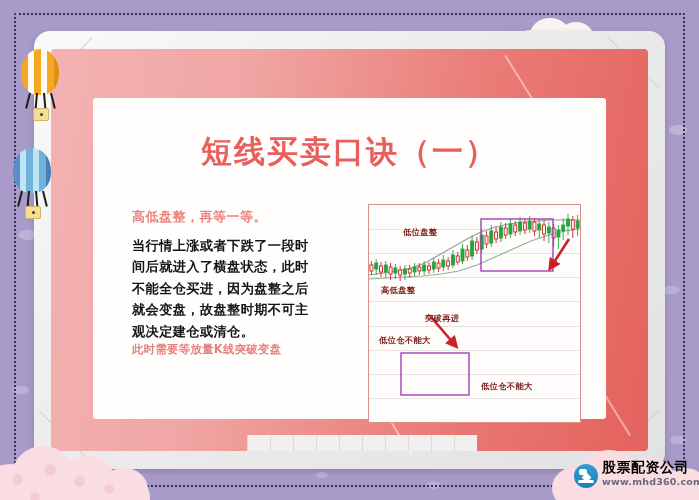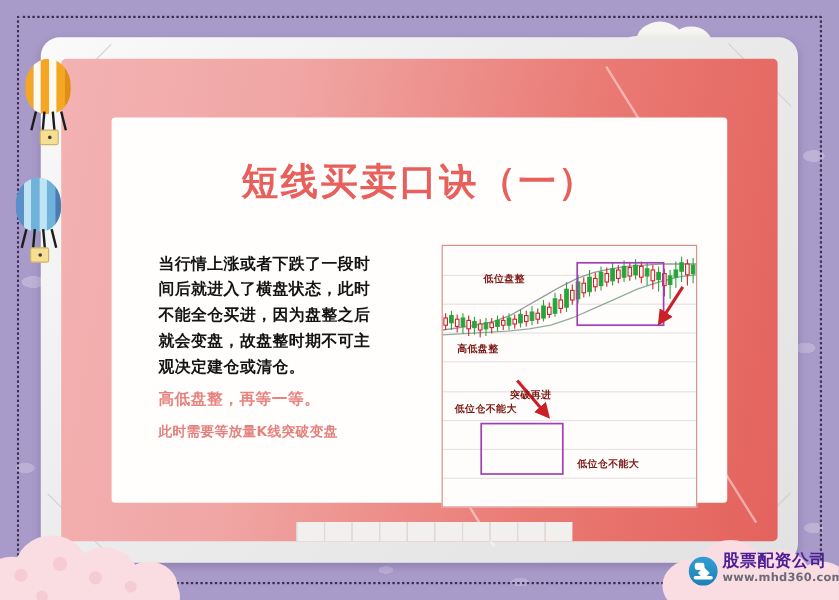--- a/index.html
+++ b/index.html
@@ -79,21 +79,21 @@
 
   
   #textcol{position:absolute;left:39px;top:103px;width:185px;}
   #kou-num{font-size:13px;font-weight:bold;color:#e79a98;letter-spacing:1px;}
   #kou-sub{font-size:13px;font-weight:bold;color:#e8847f;margin-top:7px;letter-spacing:.5px;}
   #kou-body{
     font-size:13.2px;font-weight:bold;color:#141414;line-height:1.62;
     margin-top:9px;letter-spacing:.4px;
   }
   #kou-foot{
-    font-size:11.4px;font-weight:bold;color:#e4817d;margin-top:10px;letter-spacing:.3px;
+    font-size:11.4px;font-weight:bold;color:#e4817d;margin-top:0;letter-spacing:.3px;
   }
 
   
   #chart{
     position:absolute;left:275px;top:106px;width:211px;height:217px;
     background:#fffdfc;border:1.4px solid #d98f8c;overflow:hidden;
   }
   #grid{position:absolute;inset:0;}
   #grid i{position:absolute;left:0;right:0;height:1px;background:#e9e2e2;}
   svg#plot{position:absolute;inset:0;width:100%;height:100%;}
@@ -120,21 +120,21 @@
   .basket em{position:absolute;left:50%;top:50%;width:3px;height:3px;margin:-1.5px 0 0 -1.5px;
              background:#3b3b3b;border-radius:50%;display:block;}
 
   
   #wm{position:absolute;left:568px;top:455px;width:131px;height:40px;}
   #wm-logo{
     position:absolute;left:6px;top:9px;width:24px;height:24px;border-radius:50%;
     background:linear-gradient(#2f9fd4,#1d7fb8);
   }
   #wm-logo s{position:absolute;display:block;text-decoration:none;background:#fff;}
-  #wm-cn{position:absolute;left:34px;top:4px;font-size:14px;font-weight:bold;color:#4c1d95;letter-spacing:.5px;}
+  #wm-cn{position:absolute;left:34px;top:4px;font-size:14px;font-weight:bold;color:#000000;letter-spacing:.5px;}
   #wm-url{position:absolute;left:34px;top:21px;font-size:9.5px;font-weight:bold;color:#6b6b78;letter-spacing:.2px;}
 </style>
 </head>
 <body>
 
 <div id="backdrop"></div>
 <div id="dotframe"></div>
 
 <div class="cloud wcl" style="left:44px;top:34px;width:110px;height:46px;">
   <b style="left:8px;top:18px;width:36px;height:26px;"></b>
@@ -174,22 +174,22 @@
         <i></i>
         <i></i>
     </div>
   </div>
 
   <div id="card">
 
     <div id="title">短线买卖口诀（一）</div>
 
     <div id="textcol">
+      <div id="kou-sub">高低盘整，再等一等。</div>
       <div id="kou-body">当行情上涨或者下跌了一段时间后就进入了横盘状态，此时不能全仓买进，因为盘整之后就会变盘，故盘整时期不可主观决定建仓或清仓。</div>
-      <div id="kou-sub">高低盘整，再等一等。</div>
       <div id="kou-foot">此时需要等放量K线突破变盘</div>
     </div>
 
     <div id="chart">
       <div id="grid">
           <i style="top: 24.1111px;"></i>
           <i style="top: 48.2222px;"></i>
           <i style="top: 72.3333px;"></i>
           <i style="top: 96.4444px;"></i>
           <i style="top: 120.556px;"></i>
@@ -307,21 +307,21 @@
               <marker id="ah1" markerWidth="5" markerHeight="5" refX="3" refY="2.5" orient="auto">
                 <path d="M0,0 L5,2.5 L0,5 z" fill="#cc2027"></path>
               </marker>
             </defs>
             <line x1="200" y1="34" x2="182" y2="62" stroke="#cc2027" stroke-width="2.6" marker-end="url(#ah1)"></line>
           </g>
       </svg>
       <div id="ann-layer">
           <div class="ann" style="left: 34px; top: 22px;">低位盘整</div>
           <div class="ann" style="left: 12px; top: 80px;">高低盘整</div>
-          <div class="ann" style="left: 56px; top: 119px;">突破再进</div>
+          <div class="ann" style="left: 56px; top: 108px;">突破再进</div>
           <div class="ann" style="left: 10px; top: 130px;">低位仓不能大</div>
           <div class="ann" style="left: 112px; top: 176px;">低位仓不能大</div>
         </div>
     </div>
 
   </div>
 </div>
 
 <div class="balloon" style="left:21px;top:49px;">
   <div class="env" style="left:0;top:0;width:38px;height:46px;">

